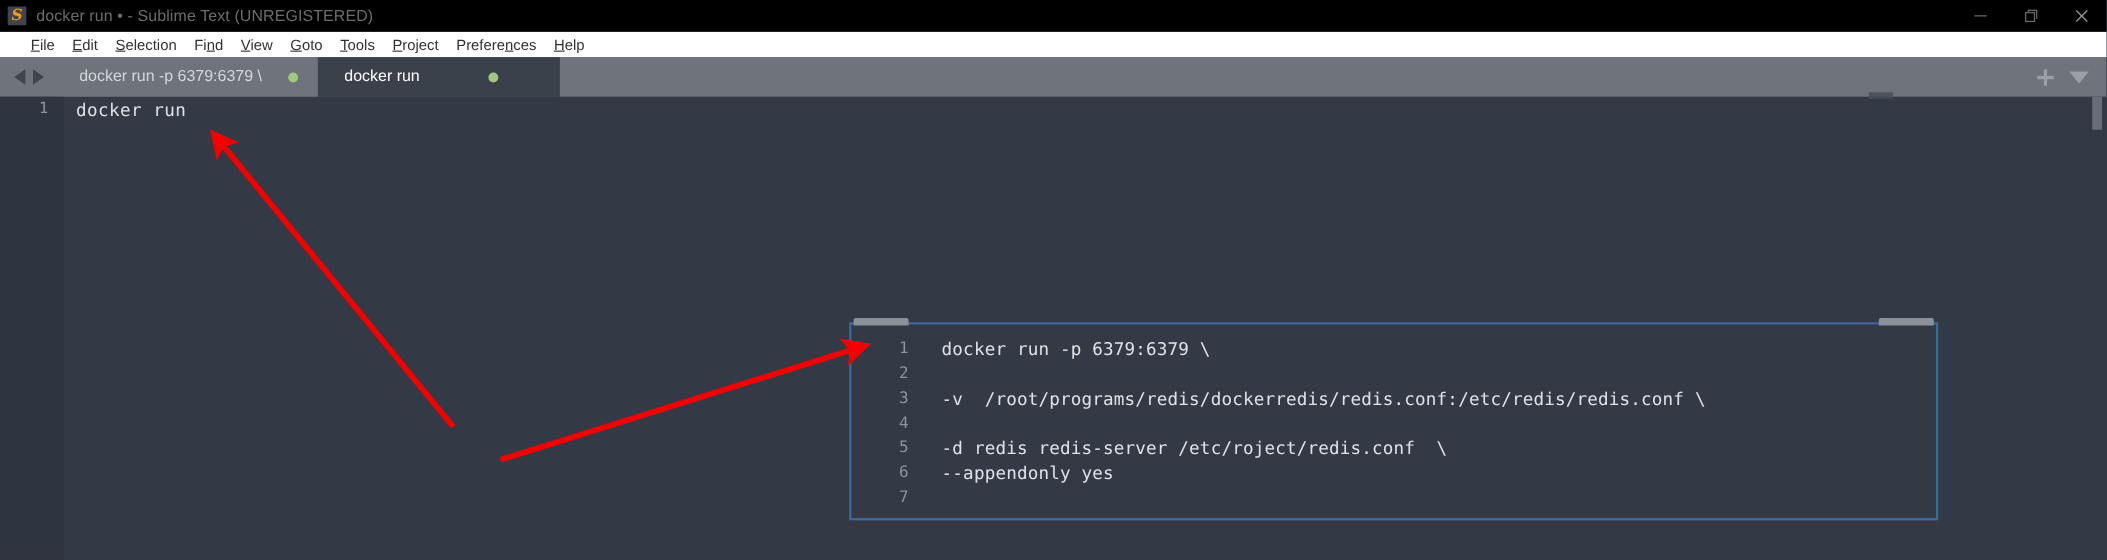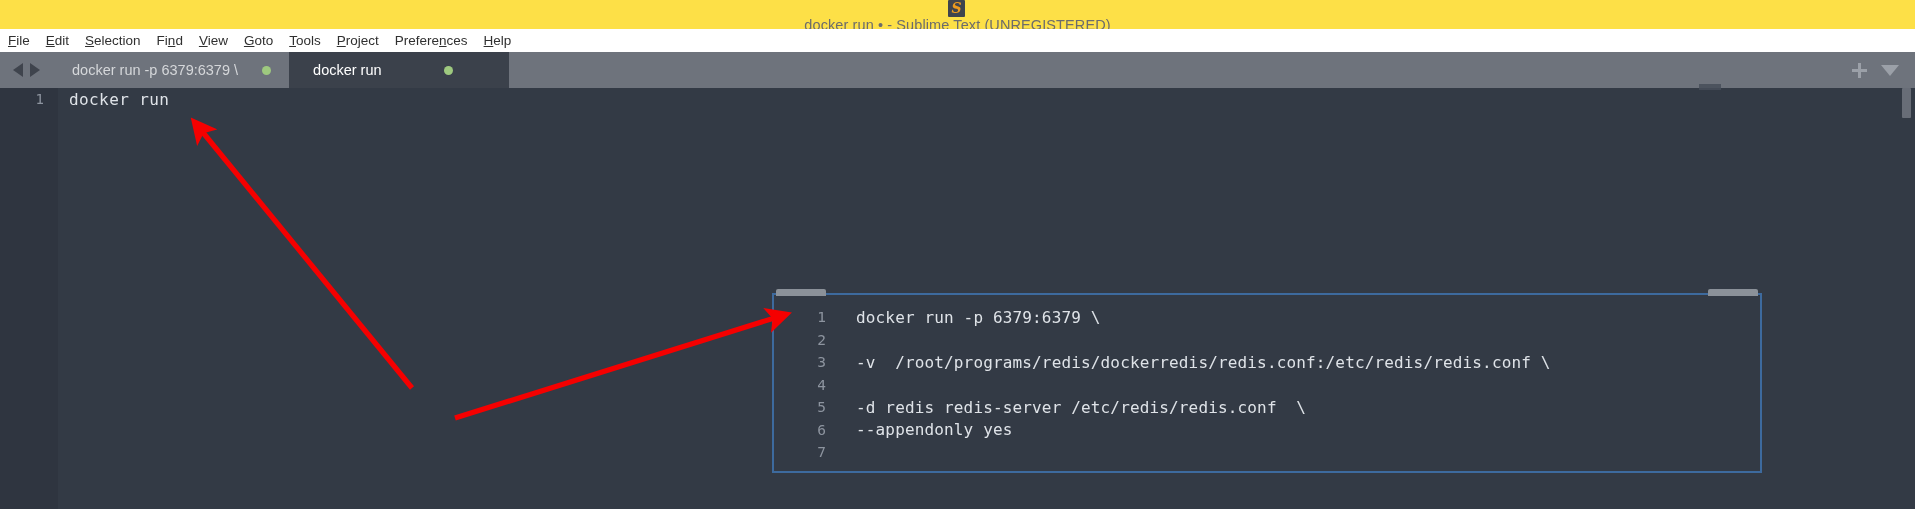--- a/index.html
+++ b/index.html
@@ -6,22 +6,22 @@
   html,body { width:1915px; height:509px; overflow:hidden; }
   body {
     font-family:"Liberation Sans", sans-serif;
     background:#333a45;
     -webkit-font-smoothing:antialiased;
   }
 
   
   .titlebar{
     position:absolute; left:0; top:0; width:1915px; height:29px;
-    background:#fde047;
-    display:flex; align-items:center;flex-direction:column;
+    background:#000000;
+    display:flex; align-items:center;
   }
   .app-icon{
     width:17px; height:17px; margin-left:7px; margin-right:9px;
     background:#3f444d; border-radius:1px;
     position:relative; flex:none;
   }
   .app-icon::after{
     content:"S";
     position:absolute; left:0; top:-1px; width:17px; height:17px;
     font-family:"DejaVu Serif", serif;
@@ -35,21 +35,21 @@
   }
   .win-controls{ margin-left:auto; display:flex; height:29px; }
   .win-btn{
     width:46px; height:29px; display:flex; align-items:center; justify-content:center;
   }
   .win-btn svg{ display:block; }
 
   
   .menubar{
     position:absolute; left:0; top:29px; width:1915px; height:23px;
-    background:#ffffff; display:flex; align-items:center; padding-left:0;
+    background:#ffffff; display:flex; align-items:center; padding-left:20px;
   }
   .menu-item{
     font-size:13.5px; color:#303030; padding:1px 8px 2px 8px; white-space:nowrap;
   }
   .menu-item u{ text-decoration:underline; }
 
   
   .tabbar{
     position:absolute; left:0; top:52px; width:1915px; height:36px;
     background:#6e737c;
@@ -246,21 +246,21 @@
       </div>
       <div class="cb-row">
         <span class="cb-ln">3</span>
         <span class="cb-code">-v  /root/programs/redis/dockerredis/redis.conf:/etc/redis/redis.conf \</span>
       </div>
       <div class="cb-row">
         <span class="cb-ln">4</span>
       </div>
       <div class="cb-row">
         <span class="cb-ln">5</span>
-        <span class="cb-code">-d redis redis-server /etc/redis/redis.conf  \</span>
+        <span class="cb-code">-d redis redis-server /etc/roject/redis.conf  \</span>
       </div>
       <div class="cb-row">
         <span class="cb-ln">6</span>
         <span class="cb-code">--appendonly yes</span>
       </div>
       <div class="cb-row">
         <span class="cb-ln">7</span>
         <span class="cb-code"></span>
       </div>
     </div>

